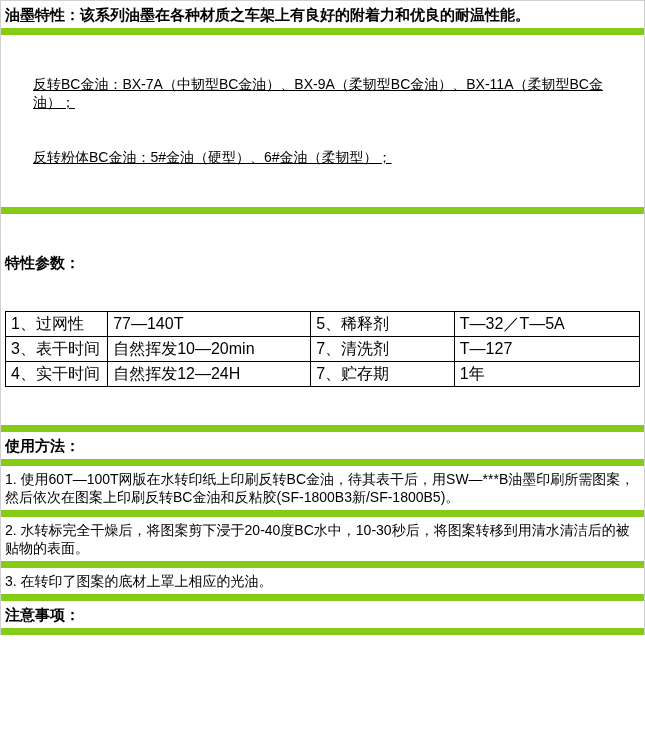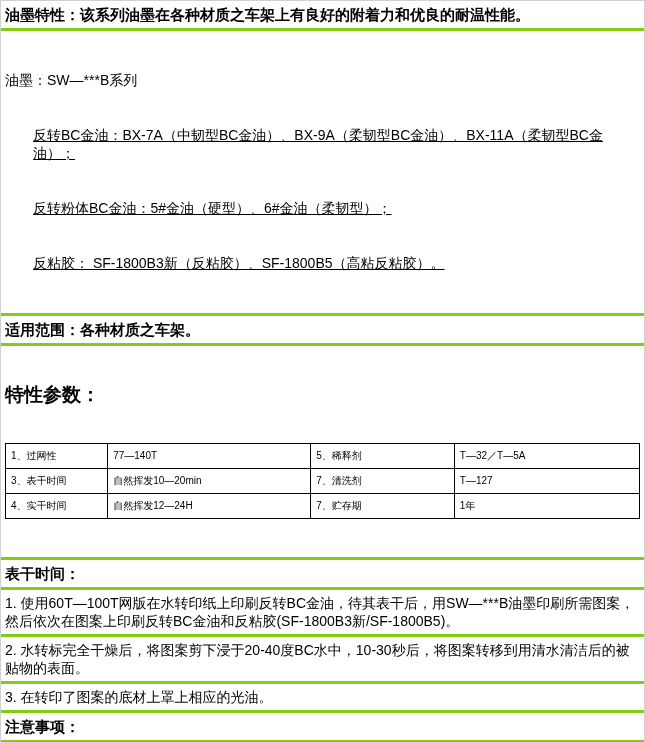--- a/index.html
+++ b/index.html
@@ -13,34 +13,34 @@
     font-family: "Liberation Sans", "DejaVu Sans", sans-serif;
     font-size: 14px;
     line-height: 18px;
     color: #000000;
     background: #ffffff;
     border: 1px solid #d0d0d0;
     border-bottom: none;
   }
   .row {
     box-sizing: border-box;
-    border-bottom: 3px solid #84cc16;
+    border-bottom: 7px solid #84cc16;
     padding: 4px 4px;
     white-space: pre-wrap;
   }
   .hdr { font-weight: bold; font-size: 15px; line-height: 19px; }
   .ink-line { padding-left: 28px; text-decoration: underline; }
   .ink-first { padding-left: 0; }
   .ink-sec p { margin: 0 0 1px 0; }
-  .param-title { font-weight: bold; font-size: 19px; margin: 0 0 3px 0; }
+  .param-title { font-weight: bold; font-size: 15px; margin: 0 0 3px 0; }
   table.params {
     width: 100%;
     border-collapse: collapse;
     table-layout: fixed;
-    font-size: 10px;
+    font-size: 16px;
   }
   table.params td {
     border: 1px solid #000000;
     padding: 3px 5px;
     height: 18px;
     overflow: hidden;
     white-space: nowrap;
   }
   td.c1 { width: 15.5%; }
   td.c2 { width: 32.5%; }
@@ -50,27 +50,24 @@
   .multiline { min-height: 36px; }
 </style>
 </head>
 <body>
 
 <div class="doc">
 
   <div class="row hdr">油墨特性：该系列油墨在各种材质之车架上有良好的附着力和优良的耐温性能。</div>
 
   <div class="row ink-sec">
-    <p class="ink-first">油墨：SW—***B系列</p>
     <p class="ink-line">反转BC金油：BX-7A（中韧型BC金油）、BX-9A（柔韧型BC金油）、BX-11A（柔韧型BC金油）；</p>
     <p class="ink-line">反转粉体BC金油：5#金油（硬型）、6#金油（柔韧型）；</p>
-    <p class="ink-line">反粘胶： SF-1800B3新（反粘胶）、SF-1800B5（高粘反粘胶）。</p>
   </div>
 
-  <div class="row hdr">适用范围：各种材质之车架。</div>
 
   <div class="row param-row">
     <p class="param-title">特性参数：</p>
     <table class="params">
       <tbody>
         <tr>
           <td class="c1">1、过网性</td>
           <td class="c2">77—140T</td>
           <td class="c3">5、稀释剂</td>
           <td class="c4">T—32／T—5A</td>
@@ -84,21 +81,21 @@
         <tr>
           <td class="c1">4、实干时间</td>
           <td class="c2">自然挥发12—24H</td>
           <td class="c3">7、贮存期</td>
           <td class="c4">1年</td>
         </tr>
       </tbody>
     </table>
   </div>
 
-  <div class="row hdr">表干时间：</div>
+  <div class="row hdr">使用方法：</div>
 
   <div class="row multiline">1. 使用60T—100T网版在水转印纸上印刷反转BC金油，待其表干后，用SW—***B油墨印刷所需图案，然后依次在图案上印刷反转BC金油和反粘胶(SF-1800B3新/SF-1800B5)。</div>
   <div class="row multiline">2. 水转标完全干燥后，将图案剪下浸于20-40度BC水中，10-30秒后，将图案转移到用清水清洁后的被贴物的表面。</div>
   <div class="row">3. 在转印了图案的底材上罩上相应的光油。</div>
 
   <div class="row hdr">注意事项：</div>
 
 </div>
 
 </body></html>

